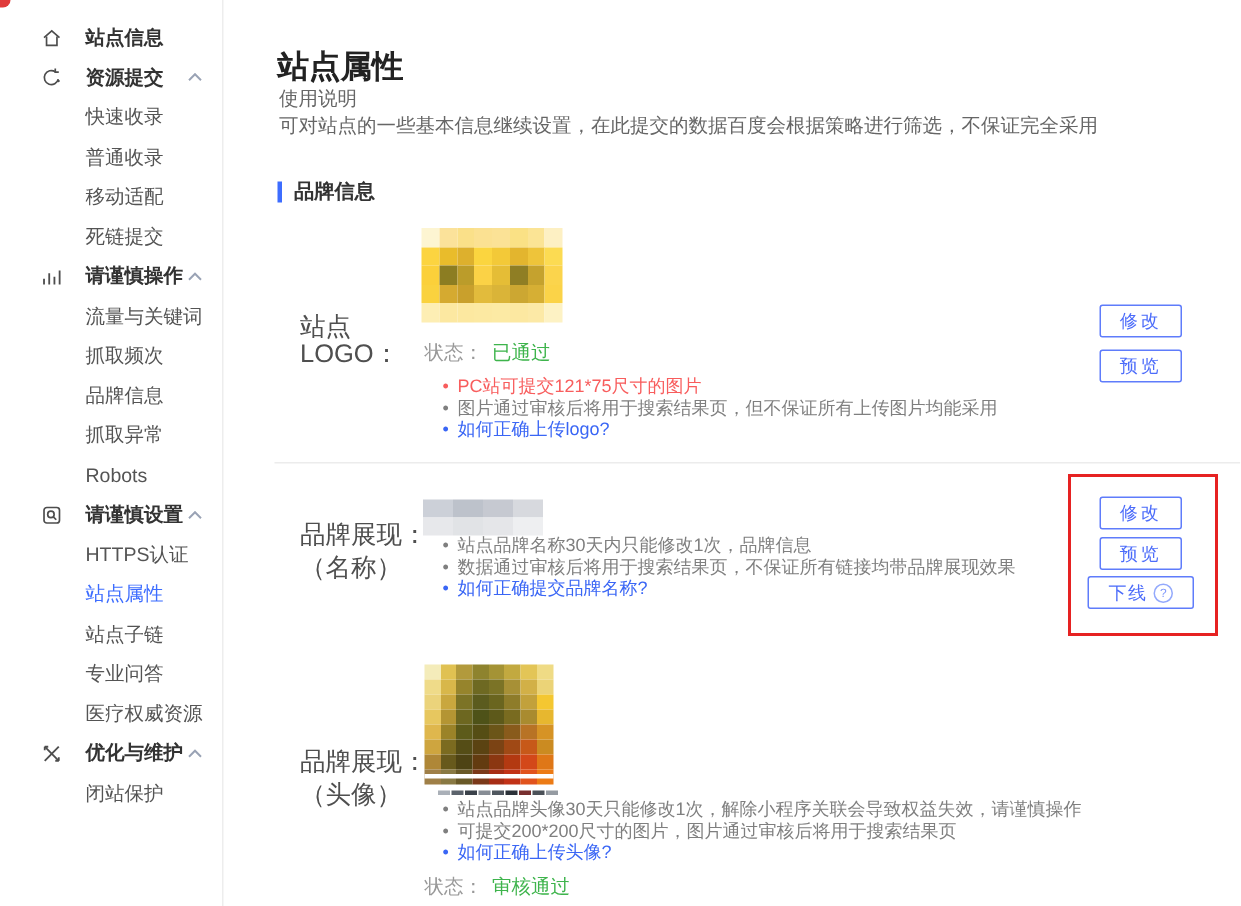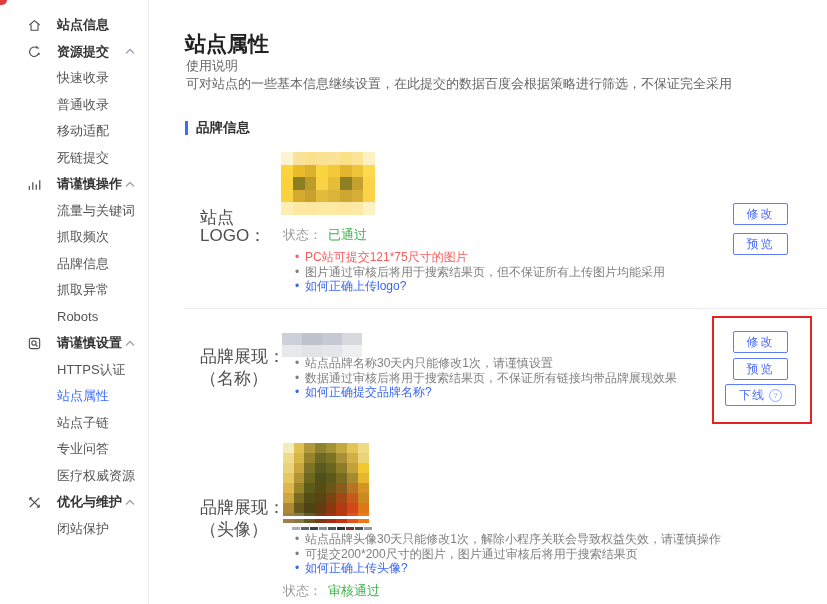--- a/index.html
+++ b/index.html
@@ -276,21 +276,21 @@
     </div>
 
   <div class="abs field-label name-label">
     <div>品牌展现：</div>
     <div>（名称）</div>
   </div>
 
   <div class="abs bullets bullets-name">
     <div class="bullet b-gray">
       <span class="dot">•</span>
-      <span>站点品牌名称30天内只能修改1次，请谨慎设置</span>
+      <span>站点品牌名称30天内只能修改1次，品牌信息</span>
     </div>
     <div class="bullet b-gray">
       <span class="dot">•</span>
       <span>数据通过审核后将用于搜索结果页，不保证所有链接均带品牌展现效果</span>
     </div>
     <div class="bullet b-link">
       <span class="dot">•</span>
       <span>如何正确提交品牌名称?</span>
     </div>
   </div>

